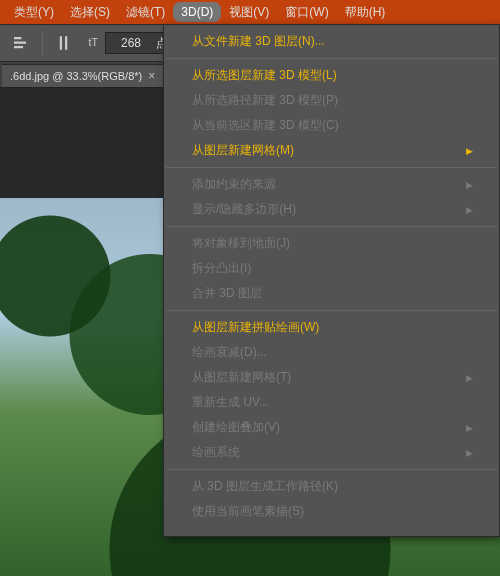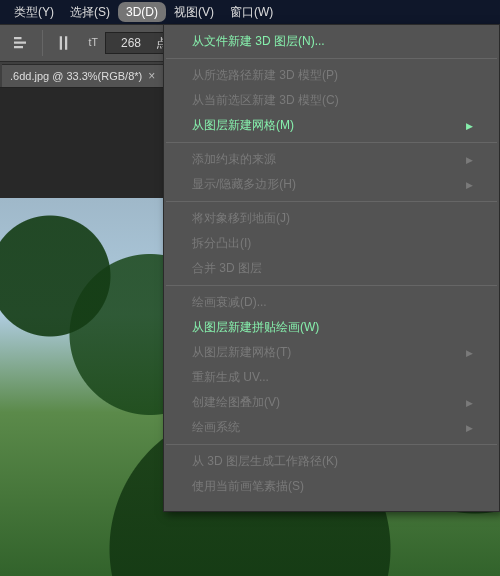--- a/index.html
+++ b/index.html
@@ -1,17 +1,17 @@
 <!DOCTYPE html>
 <html><head>
 <meta charset="utf-8">
 <style>
   * { margin: 0; padding: 0; box-sizing: border-box; font-family: "Microsoft YaHei", Tahoma, sans-serif; }
   body { width: 500px; height: 576px; background: #535353; overflow: hidden; position: relative; }
-  .menubar { height: 24px; background: #0f172a; display: flex; align-items: center; padding-left: 6px; color: #ddd; font-size: 12px; }
+  .menubar { height: 24px; background: #c2410c; display: flex; align-items: center; padding-left: 6px; color: #ddd; font-size: 12px; }
   .menubar span { padding: 3px 8px; cursor: default; }
   .menubar span.active { background: #757575; color: #fff; border-radius: 7px; }
   .toolbar { height: 38px; background: #535353; border-top: 1px solid #2a2a2a; border-bottom: 1px solid #2a2a2a; display: flex; align-items: center; padding-left: 6px; gap: 8px; }
   .tool-slot { width: 28px; height: 28px; display: flex; align-items: center; justify-content: center; color: #ccc; }
   .tool-slot svg { width: 18px; height: 18px; fill: #ccc; }
   .vdiv { width: 1px; height: 26px; background: #2d2d2d; border-right: 1px solid #666; }
   .font-size-box { display: flex; align-items: center; }
   .font-size-box .label svg { width: 18px; height: 18px; fill: #ccc; }
   .font-size-input { display: flex; align-items: center; background: #3a3a3a; border: 1px solid #222; height: 22px; }
   .font-size-input input { background: transparent; border: none; color: #ddd; width: 50px; padding: 0 15px; font-size: 12px; outline: none; }
@@ -24,36 +24,38 @@
   .image-placeholder { position: absolute; top: 110px; left: 0; width: 500px; height: 390px; background: linear-gradient(180deg,#9fb8c9 0%, #aecbde 30%, #5b8a4a 55%, #2f6029 100%); }
   .foliage { position:absolute; inset:0; background:
     radial-gradient(circle at 10% 20%, rgba(20,60,20,0.9) 0 60px, transparent 61px),
     radial-gradient(circle at 30% 35%, rgba(25,70,25,0.85) 0 80px, transparent 81px),
     radial-gradient(circle at 85% 20%, rgba(30,80,30,0.9) 0 100px, transparent 101px),
     radial-gradient(circle at 95% 50%, rgba(20,60,20,0.9) 0 120px, transparent 121px),
     radial-gradient(circle at 50% 90%, rgba(15,50,15,0.8) 0 140px, transparent 141px);
   }
   
   .dropdown { position: absolute; top: 24px; left: 163px; width: 337px; background: #535353; border: 1px solid #2a2a2a; box-shadow: 3px 3px 8px rgba(0,0,0,0.5); z-index: 100; padding: 4px 0; }
-  .menu-item { color: #86efac; font-size: 12px; padding: 4px 26px 4px 28px; display: flex; justify-content: space-between; align-items: center; cursor: default; position: relative; }
+  .menu-item { color: #eab308; font-size: 12px; padding: 4px 26px 4px 28px; display: flex; justify-content: space-between; align-items: center; cursor: default; position: relative; }
   .menu-item.disabled { color: #7a7a7a; }
   .menu-item .arrow { font-size: 9px; color: inherit; }
   .menu-sep { height: 1px; background: #3a3a3a; border-bottom: 1px solid #666; margin: 4px 2px; }
   .right-icons { position:absolute; top:30px; right:6px; display:flex; gap:6px; }
   .right-icons .tool-slot { border:1px solid #2a2a2a; background:#454545; width:30px; height:26px; }
 </style>
 </head>
 <body>
 
 <div class="menubar" id="menubar">
     <span>类型(Y)</span>
     <span>选择(S)</span>
+    <span>滤镜(T)</span>
     <span class="active">3D(D)</span>
     <span>视图(V)</span>
     <span>窗口(W)</span>
+    <span>帮助(H)</span>
   </div>
 
 <div class="toolbar">
   <div class="tool-slot">
     <svg viewBox="0 0 24 24">
         <path d="M4 4h10v3H4zM4 10h16v3H4zM4 16h12v3H4z"></path>
       </svg>
   </div>
   <div class="vdiv"></div>
   <div class="tool-slot">
@@ -111,20 +113,23 @@
   <div class="image-placeholder">
     <div class="foliage"></div>
   </div>
 </div>
 
 <div class="dropdown" id="dropdown">
     <div class="menu-item">
       <span>从文件新建 3D 图层(N)...</span>
     </div>
     <div class="menu-sep"></div>
+    <div class="menu-item">
+      <span>从所选图层新建 3D 模型(L)</span>
+    </div>
     <div class="menu-item disabled">
       <span>从所选路径新建 3D 模型(P)</span>
     </div>
     <div class="menu-item disabled">
       <span>从当前选区新建 3D 模型(C)</span>
     </div>
     <div class="menu-item">
       <span>从图层新建网格(M)</span>
       <span class="arrow">▶</span>
     </div>
@@ -141,25 +146,25 @@
     <div class="menu-item disabled">
       <span>将对象移到地面(J)</span>
     </div>
     <div class="menu-item disabled">
       <span>拆分凸出(I)</span>
     </div>
     <div class="menu-item disabled">
       <span>合并 3D 图层</span>
     </div>
     <div class="menu-sep"></div>
+    <div class="menu-item">
+      <span>从图层新建拼贴绘画(W)</span>
+    </div>
     <div class="menu-item disabled">
       <span>绘画衰减(D)...</span>
-    </div>
-    <div class="menu-item">
-      <span>从图层新建拼贴绘画(W)</span>
     </div>
     <div class="menu-item disabled">
       <span>从图层新建网格(T)</span>
       <span class="arrow">▶</span>
     </div>
     <div class="menu-item disabled">
       <span>重新生成 UV...</span>
     </div>
     <div class="menu-item disabled">
       <span>创建绘图叠加(V)</span>

